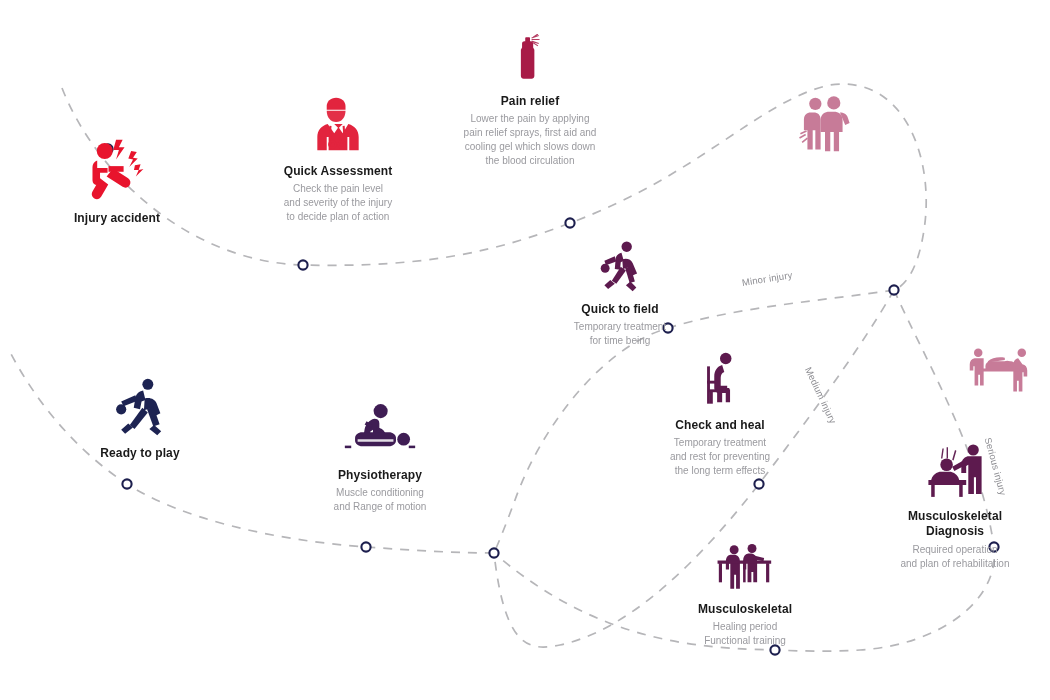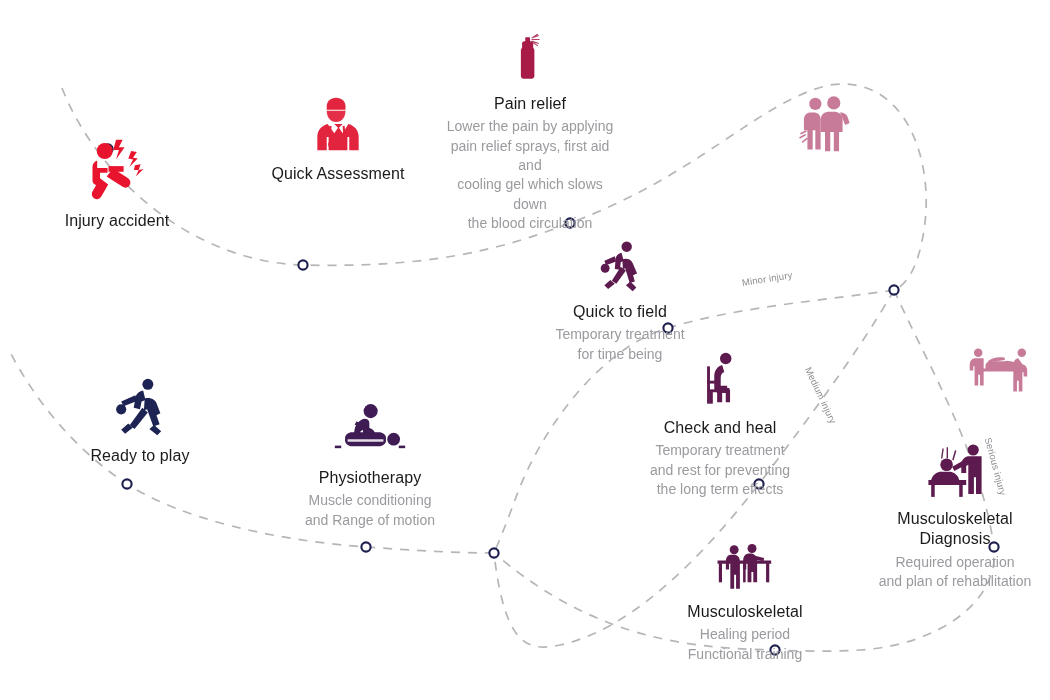--- a/index.html
+++ b/index.html
@@ -8,25 +8,25 @@
     background:#ffffff;
     font-family:"Liberation Sans", sans-serif;
     overflow:hidden;
     position:relative;
   }
   #canvas{position:absolute;inset:0;width:1050px;height:700px;}
   .paths{position:absolute;left:0;top:0;width:1050px;height:700px;pointer-events:none;}
   .node-card{position:absolute;text-align:center;}
   .node-icon{display:block;margin:0 auto 6px auto;}
   .node-title{
-    font-size:16px;font-weight:normal;color:#1a1a1a;
+    font-size:12px;font-weight:bold;color:#1a1a1a;
     line-height:1.28;letter-spacing:.1px;margin:0 0 3px 0;white-space:pre-line;
   }
   .node-desc{
-    font-size:14px;color:#9a9a9f;line-height:1.38;margin:0;white-space:pre-line;
+    font-size:10px;color:#9a9a9f;line-height:1.38;margin:0;white-space:pre-line;
   }
   .branch-label{
     position:absolute;font-size:9.5px;color:#8d8d92;white-space:nowrap;
     letter-spacing:.15px;
   }
   .dash{
     fill:none;stroke:#b6b6b9;stroke-width:1.7;
     stroke-dasharray:9 8;stroke-linecap:butt;
   }
   .marker{fill:#ffffff;stroke:#1d1f4e;stroke-width:2.1;}
@@ -77,20 +77,23 @@
         <div class="node-icon"><svg width="62" height="62" viewBox="0 0 48 66" fill="#E2243E" xmlns="http://www.w3.org/2000/svg">
             <path d="M22 6 c-6 0 -10 4 -10 9 l0 4 20 0 0 -4 c0 -5 -4 -9 -10 -9z"></path>
             <path d="M12 20 c0 7 4 12 10 12 c6 0 10 -5 10 -12 z" opacity="0.95"></path>
             <path d="M13 34 c-7 2 -11 7 -11 14 l0 14 10 0 0 -14 2 0 0 14 20 0 0 -14 2 0 0 14 10 0 0 -14 c0 -7 -4 -12 -11 -14 l-6 10 -4 -6 4 -4 -9 0 4 4 -4 6z"></path>
             <path d="M16 36 c-1 8 0 14 2 18" stroke="#E2243E" stroke-width="2.2" fill="none"></path>
             <path d="M30 36 c1 8 0 14 -2 18" stroke="#E2243E" stroke-width="2.2" fill="none"></path>
             <circle cx="18" cy="56" r="3.4" fill="none" stroke="#E2243E" stroke-width="2.2"></circle>
             <circle cx="28" cy="56" r="3.4" fill="none" stroke="#E2243E" stroke-width="2.2"></circle>
           </svg></div>
         <div class="node-title">Quick Assessment</div>
+        <div class="node-desc">Check the pain level
+and severity of the injury
+to decide plan of action</div>
       </div>
       <div class="node-card" style="left: 440px; top: 34px; width: 180px;">
         <div class="node-icon"><svg width="46" height="50" viewBox="0 0 40 63" fill="#A81B47" xmlns="http://www.w3.org/2000/svg">
             <rect x="14" y="4" width="6" height="7" rx="1"></rect>
             <path d="M10 12 c0 -2 1.5 -3 3 -3 l8 0 c1.5 0 3 1 3 3 l0 5 1.5 3 0 33 c0 2 -1.5 3.5 -3.5 3.5 l-10 0 c-2 0 -3.5 -1.5 -3.5 -3.5 l0 -33 1.5 -3z"></path>
             <path d="M22 5 l9 -3 M22 7 l10 0 M22 9 l9 3 M24 4 l6 -4 M24 11 l6 4" stroke="#A81B47" stroke-width="1.4" fill="none" opacity="0.85"></path>
           </svg></div>
         <div class="node-title">Pain relief</div>
         <div class="node-desc">Lower the pain by applying
 pain relief sprays, first aid and
@@ -179,21 +182,21 @@
             <path d="M34 20 l-14 5 2 5 14 -4z"></path>
             <path d="M4 26 l84 0 0 5 -84 0z"></path>
             <path d="M6 30 l5 0 0 30 -5 0z"></path>
             <path d="M80 30 l5 0 0 30 -5 0z"></path>
             <path d="M44 30 l4 0 0 30 -4 0z"></path>
           </svg></div>
         <div class="node-title">Musculoskeletal</div>
         <div class="node-desc">Healing period
 Functional training</div>
       </div>
-      <div class="node-card" style="left: 275px; top: 400px; width: 190px;">
+      <div class="node-card" style="left: 285px; top: 400px; width: 190px;">
         <div class="node-icon"><svg width="78" height="58" viewBox="0 0 122 84" fill="#3F1D54" xmlns="http://www.w3.org/2000/svg">
             <circle cx="62" cy="14" r="11"></circle>
             <path d="M52 26 c-8 2 -13 8 -15 16 l-2 12 9 2 2 -10 4 -3 0 11 10 0 0 -21 c0 -5 -3 -7 -8 -7z"></path>
             <path d="M56 40 c6 0 11 3 13 8 l4 10 -10 4 -4 -9 -7 0z"></path>
             <path d="M22 56 c0 -5 5 -9 11 -9 l42 0 c6 0 11 4 11 9 l0 4 c0 5 -5 9 -11 9 l-42 0 c-6 0 -11 -4 -11 -9z"></path>
             <path d="M26 58 l56 0 0 4 -56 0z" fill="#ffffff" opacity="0.85"></path>
             <circle cx="98" cy="58" r="10"></circle>
             <path d="M6 68 l10 0 0 4 -10 0z"></path>
             <path d="M106 68 l10 0 0 4 -10 0z"></path>
             <path d="M40 30 l10 6 -3 5 -10 -6z"></path>

